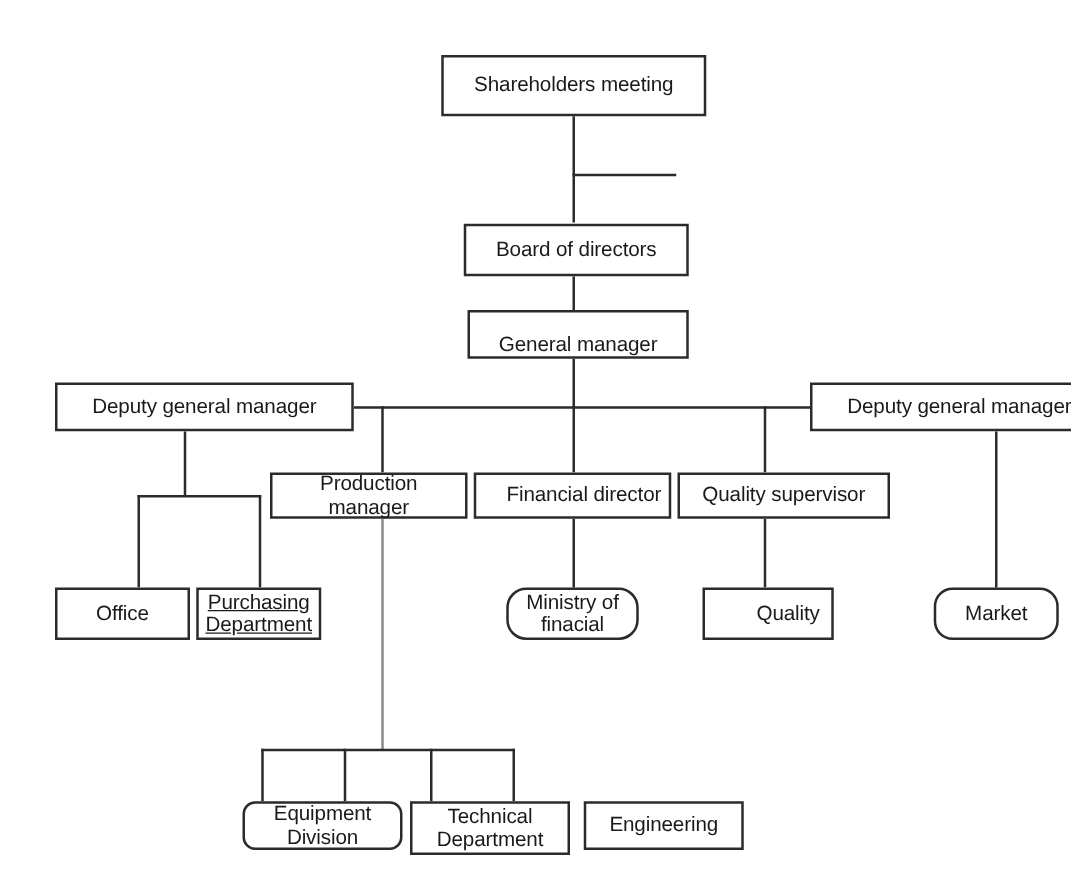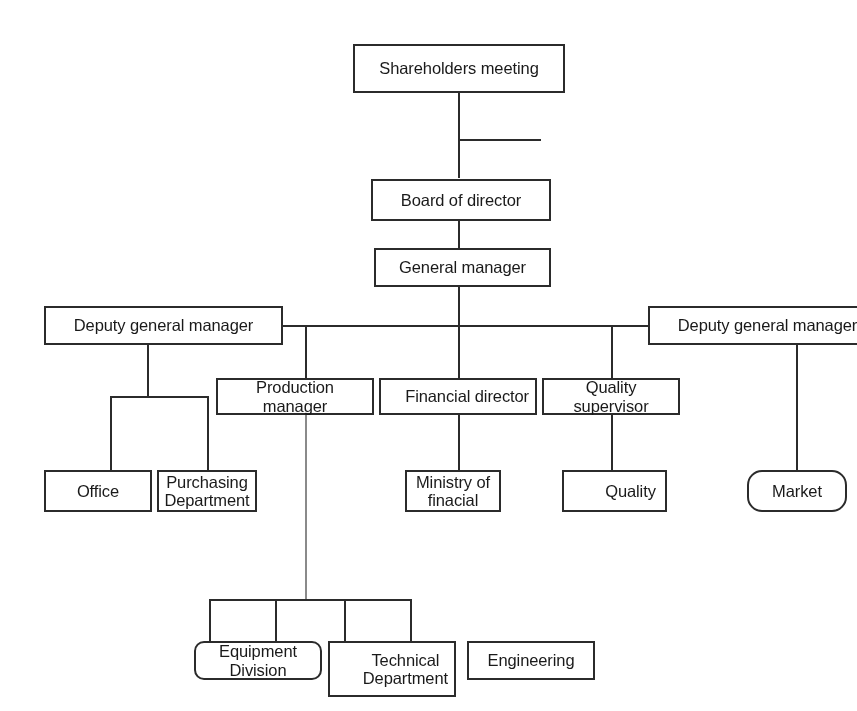--- a/index.html
+++ b/index.html
@@ -89,76 +89,76 @@
   <div class="conn" style="left:242px; top:599px; width:2px; height:42px;"></div>
   <div class="conn" style="left:311px; top:599px; width:2px; height:42px;"></div>
   <div class="conn" style="left:377px; top:599px; width:2px; height:42px;"></div>
 
   <div class="node" style="left:320px; top:44px; width:212px; height:49px;">
     <span class="node-label">Shareholders meeting</span>
   </div>
 
 
   <div class="node" style="left:338px; top:179px; width:180px; height:42px;">
-    <span class="node-label">Board of director</span>
+    <span class="node-label">Board of directors</span>
   </div>
 
-  <div class="node" style="left:341px; top:248px; width:177px; height:39px;">
+  <div class="node" style="left:341px; top:248px; width:177px; height:39px;align-items:flex-end;">
     <span class="node-label">General manager</span>
   </div>
 
   <div class="node" style="left:11px; top:306px; width:239px; height:39px;">
     <span class="node-label">Deputy general manager</span>
   </div>
 
   <div class="node" style="left:615px; top:306px; width:239px; height:39px;">
     <span class="node-label">Deputy general manager</span>
   </div>
 
   <div class="node" style="left:183px; top:378px; width:158px; height:37px;text-align:center;">
     <span class="node-label small">Production manager</span>
   </div>
 
   <div class="node" style="left:346px; top:378px; width:158px; height:37px;justify-content:flex-end;">
     <span class="node-label small">Financial director</span>
   </div>
 
-  <div class="node" style="left:509px; top:378px; width:138px; height:37px;">
+  <div class="node" style="left:509px; top:378px; width:170px; height:37px;">
     <span class="node-label small">Quality supervisor</span>
   </div>
 
   <div class="node" style="left:11px; top:470px; width:108px; height:42px;text-align:right;">
     <span class="node-label small">Office</span>
   </div>
 
-  <div class="node" style="left:124px; top:470px; width:100px; height:42px;">
+  <div class="node" style="left:124px; top:470px; width:100px; height:42px;text-decoration:underline;">
     <span class="node-label small">Purchasing
 Department</span>
   </div>
 
-  <div class="node" style="left:372px; top:470px; width:96px; height:42px;">
+  <div class="node" style="left:372px; top:470px; width:106px; height:42px;border-radius:16px;">
     <span class="node-label small">Ministry of
 finacial</span>
   </div>
 
   <div class="node" style="left:529px; top:470px; width:105px; height:42px;padding-left:32px;">
     <span class="node-label small">Quality</span>
   </div>
 
   <div class="node" style="left:714px; top:470px; width:100px; height:42px;border-radius:15px;">
     <span class="node-label small">Market</span>
   </div>
 
 
   <div class="node" style="left:161px; top:641px; width:128px; height:39px;border-radius:10px;">
     <span class="node-label small">Equipment
 Division</span>
   </div>
 
-  <div class="node" style="left:295px; top:641px; width:128px; height:56px;justify-content:flex-end;">
+  <div class="node" style="left:295px; top:641px; width:128px; height:43px;">
     <span class="node-label small">Technical
 Department</span>
   </div>
 
   <div class="node" style="left:434px; top:641px; width:128px; height:39px;">
     <span class="node-label small">Engineering</span>
   </div>
 
 </div>
 

